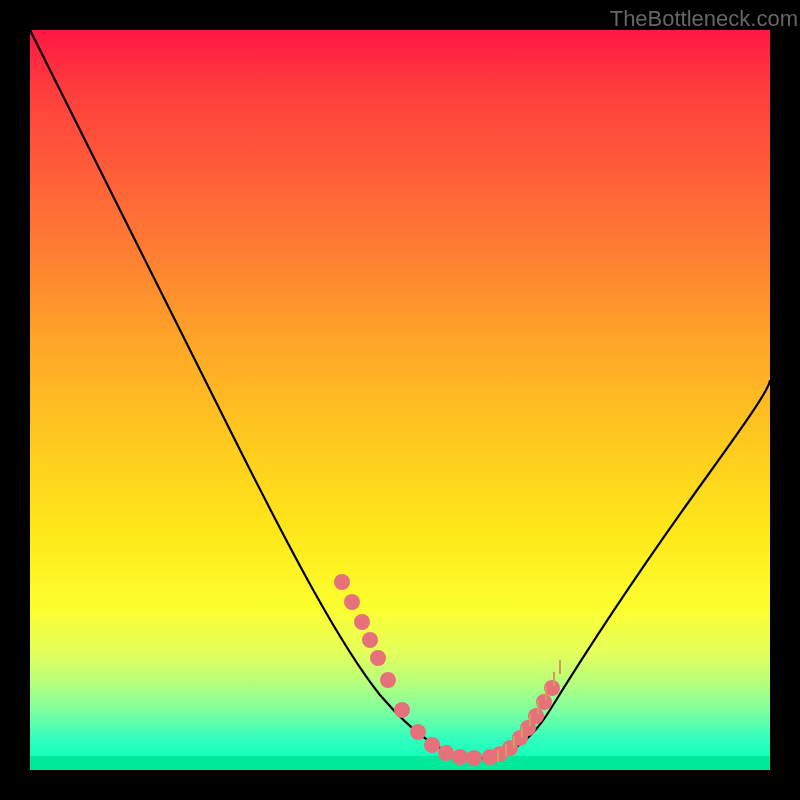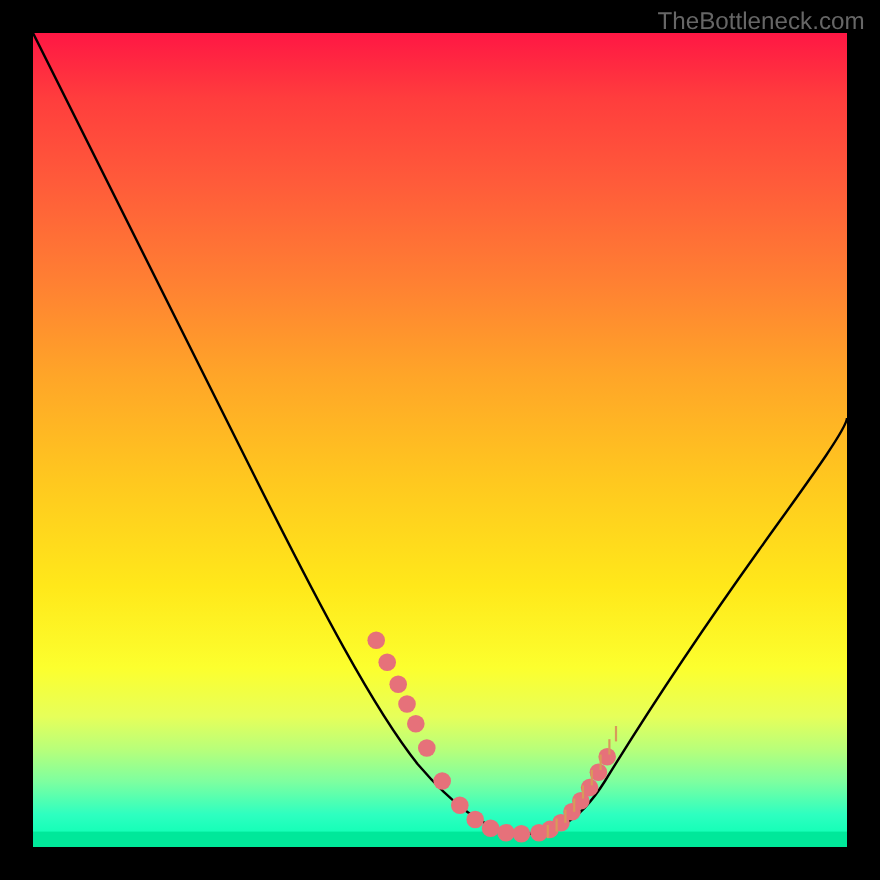--- a/index.html
+++ b/index.html
@@ -6,21 +6,21 @@
   body {
     width: 800px;
     height: 800px;
     background: #000;
     position: relative;
     font-family: Arial, sans-serif;
   }
   .watermark {
     position: absolute;
     top: 6px;
-    right: 14px;
+    right: 2px;
     color: #666;
     font-size: 22px;
     font-weight: 500;
     z-index: 10;
   }
   .plot-area {
     position: absolute;
     left: 30px;
     top: 30px;
     width: 740px;

